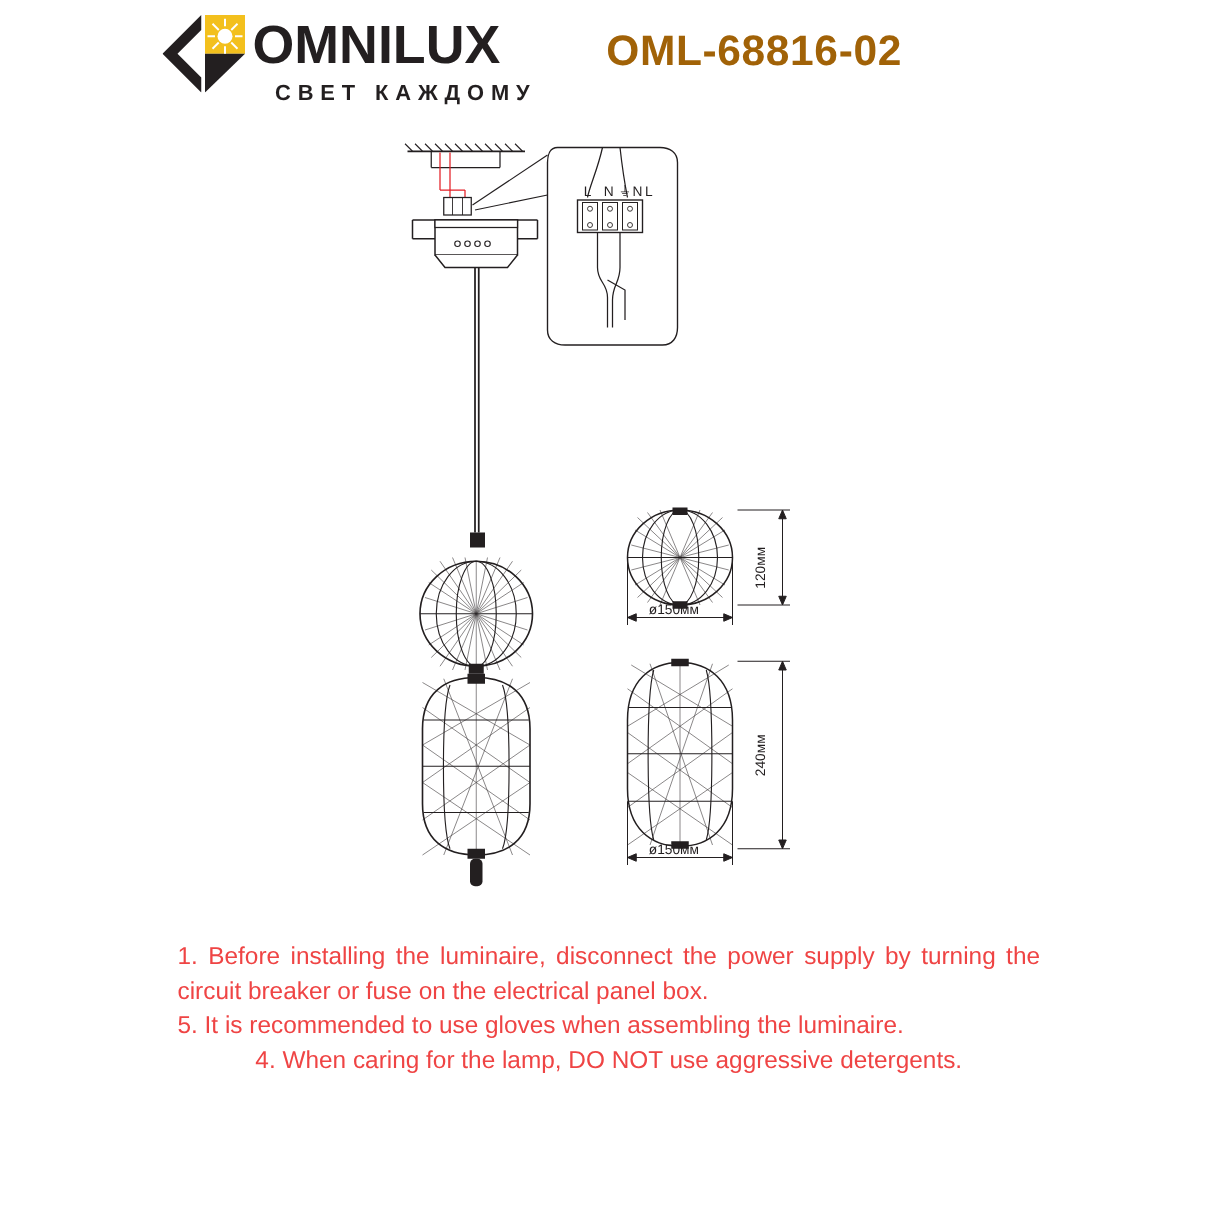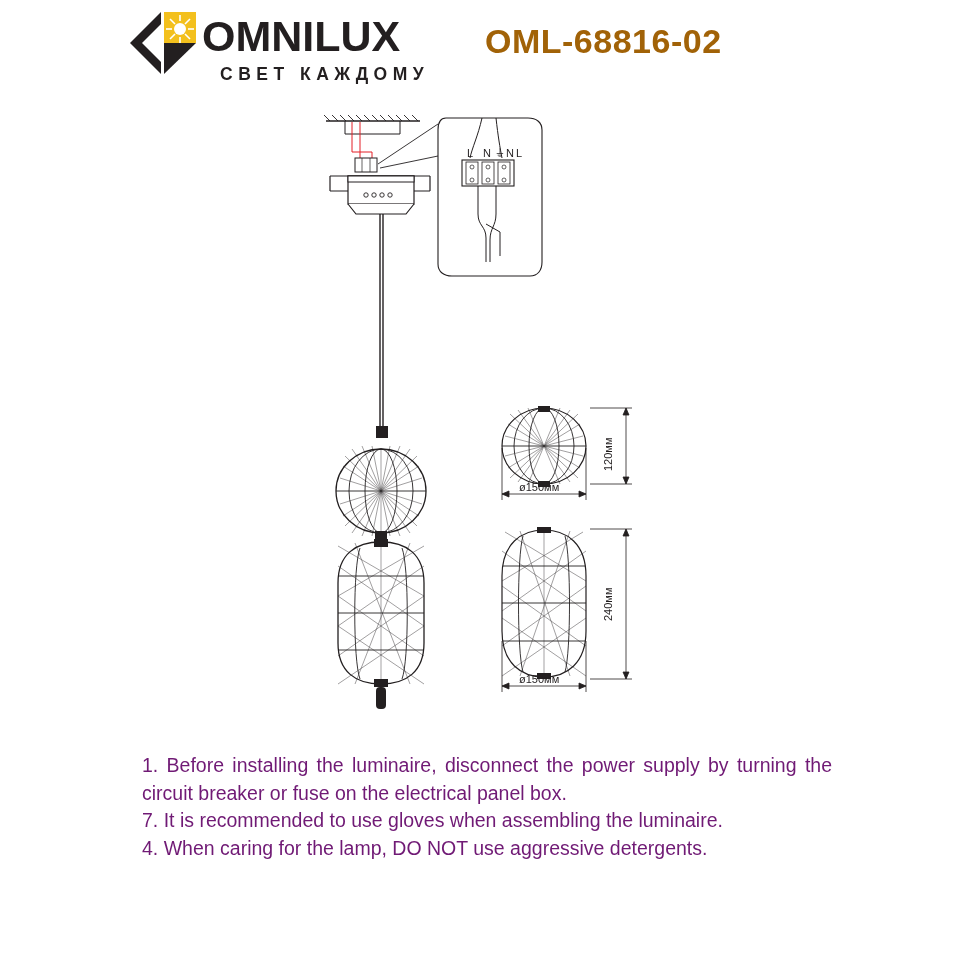--- a/index.html
+++ b/index.html
@@ -90,31 +90,31 @@
     height: 640px;
   }
   
   #instructions {
     position: absolute;
     left: 142px;
     top: 752px;
     width: 690px;
     font-size: 19.5px;
     line-height: 27.5px;
-    color: #701a75;
+    color: #ef4444;
     text-align: justify;
     text-justify: inter-word;
   }
   #instructions p {
     margin: 0;
     padding: 0;
     text-align: justify;
   }
   #instructions p:last-child {
-    text-align: left;
+    text-align: center;
   }
   .dim-label {
     font-size: 11px;
     fill: #231f20;
     font-family: "Liberation Sans", sans-serif;
   }
 </style>
 </head>
 <body>
 
@@ -393,17 +393,17 @@
           <path d="M586 590 l-7 -3 l0 6 z" fill="#231f20"></path>
         </g>
         <text class="dim-label" x="519" y="587">ø150мм</text>
       </g>
 
     </svg>
   </div>
 
   <div id="instructions">
     <p>1. Before installing the luminaire, disconnect the power supply by turning the circuit breaker or fuse on the electrical panel box.</p>
-    <p>7. It is recommended to use gloves when assembling the luminaire.</p>
+    <p>5. It is recommended to use gloves when assembling the luminaire.</p>
     <p>4. When caring for the lamp, DO NOT use aggressive detergents.</p>
   </div>
 
 </div>
 
 </body></html>

